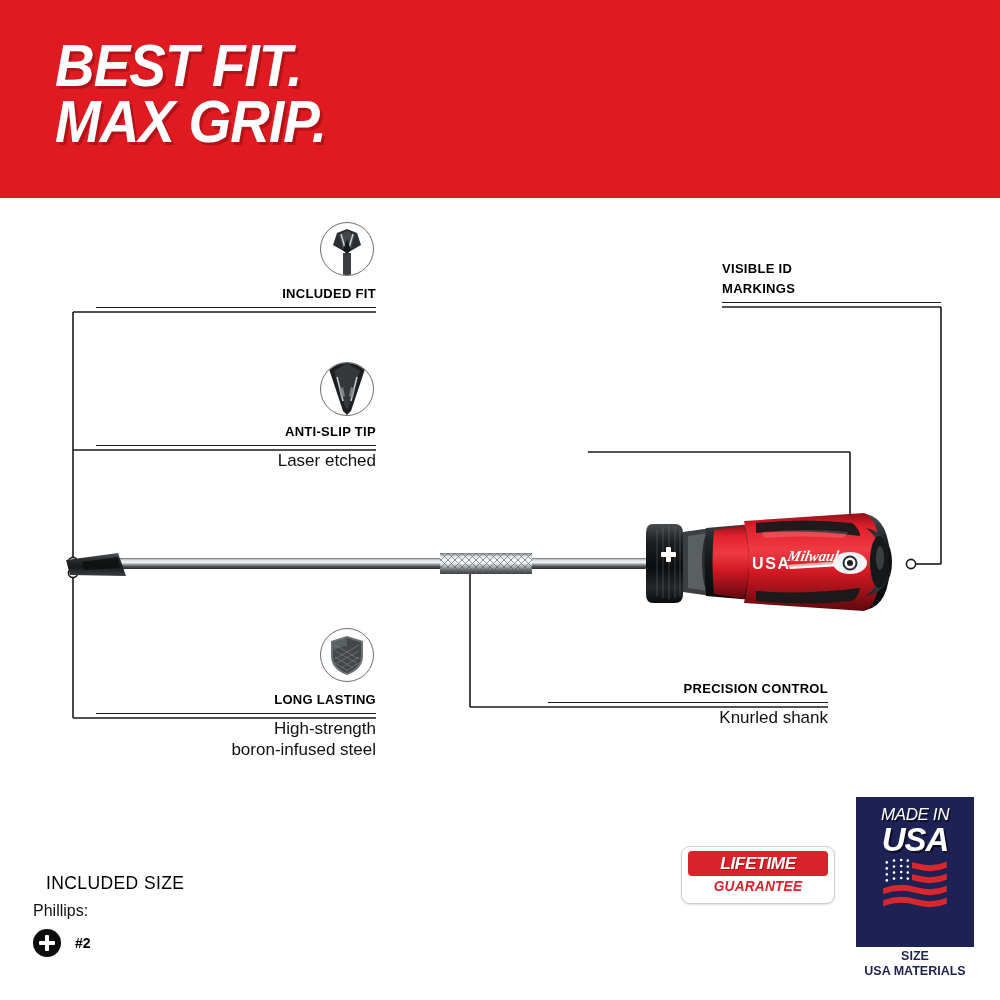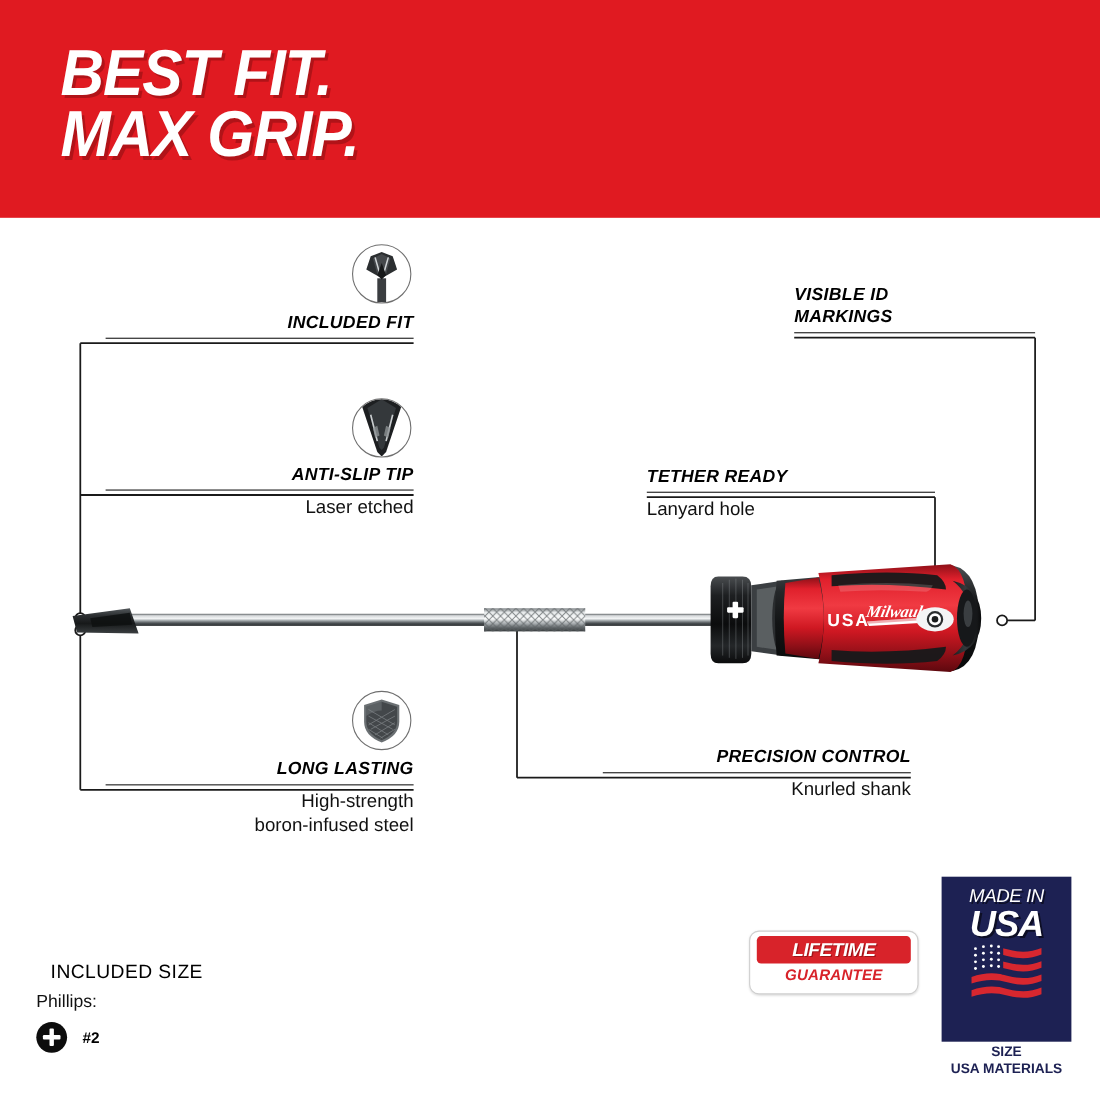--- a/index.html
+++ b/index.html
@@ -26,22 +26,22 @@
     letter-spacing:-1px;
     transform:scaleX(0.93);
     transform-origin:left top;
     text-shadow:3px 3px 0 rgba(120,10,14,0.45);
     white-space:pre;
   }
 
   
   .callout{position:absolute;}
   .callout .ttl{
-    font-weight:bold;font-size:16px;letter-spacing:0.3px;
-    color:#000;white-space:pre;line-height:20px;font-style:italic;
+    font-weight:bold;font-size:13px;letter-spacing:0.3px;
+    color:#000;white-space:pre;line-height:20px;
   }
   .callout .rule{
     border-bottom:1.6px solid #1a1a1a;width:100%;margin-top:3px;
   }
   .callout .sub{
     font-size:17px;color:#111;line-height:21px;margin-top:4px;white-space:pre;
   }
   .ta-right{text-align:right;}
   .ta-left{text-align:left;}
 
@@ -314,25 +314,20 @@
     <div class="sub" style="white-space:pre-line;">High-strength
 boron-infused steel</div>
   </div>
 
   <div class="callout ta-left" style="left:722px;top:259px;width:219px;">
     <div class="ttl" style="white-space:pre-line;">VISIBLE ID
 MARKINGS</div>
     <div class="rule"></div>
   </div>
 
-  <div class="callout ta-left" style="left:588px;top:424px;width:262px;">
-    <div class="ttl">TETHER READY</div>
-    <div class="rule"></div>
-    <div class="sub">Lanyard hole</div>
-  </div>
 
   <div class="callout ta-right" style="left:548px;top:679px;width:280px;">
     <div class="ttl">PRECISION CONTROL</div>
     <div class="rule"></div>
     <div class="sub">Knurled shank</div>
   </div>
 
   <div class="inc-wrap">
     <div class="inc-title">INCLUDED SIZE</div>
     <div class="inc-sub">Phillips:</div>

